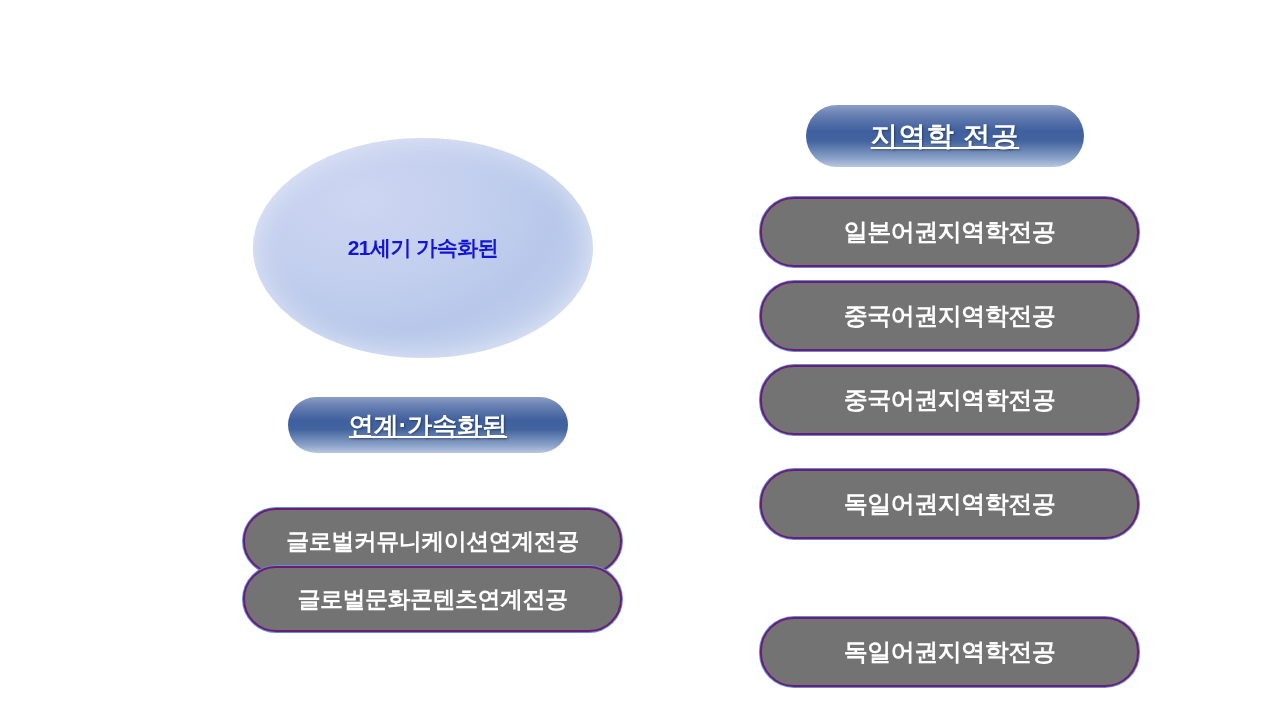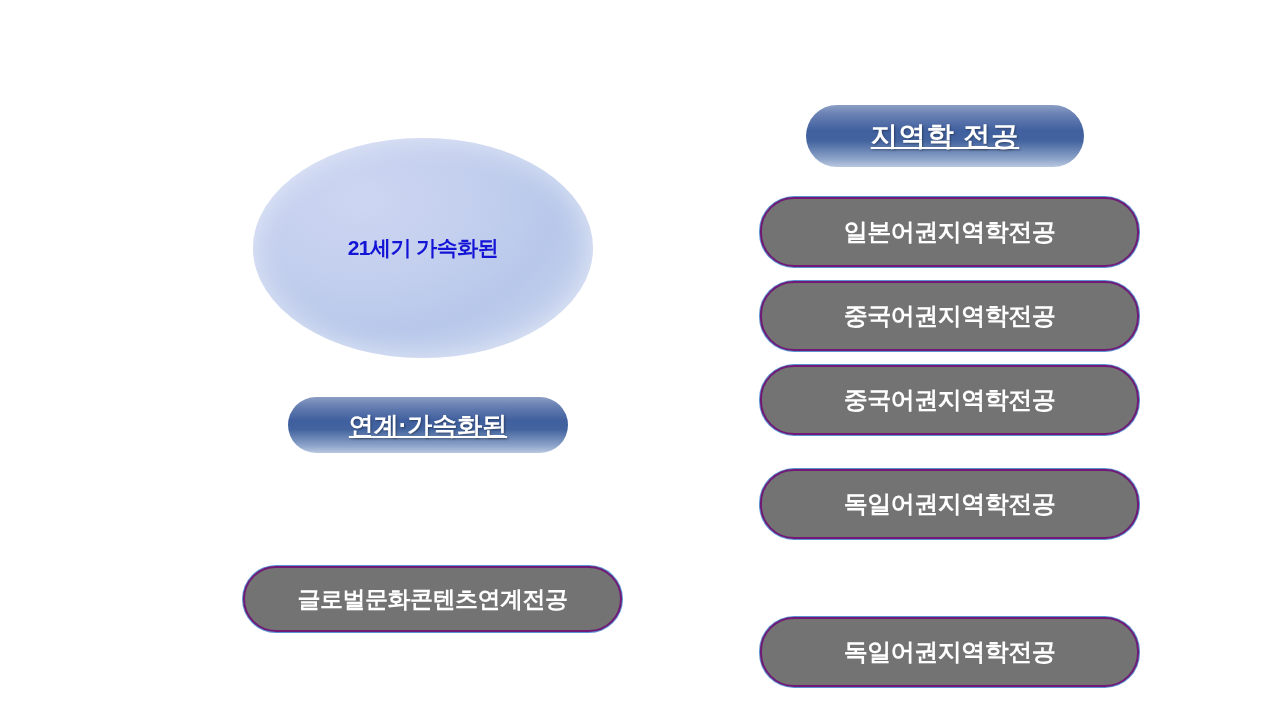--- a/index.html
+++ b/index.html
@@ -112,15 +112,16 @@
   <div class="header-pill" id="header-region">지역학 전공</div>
 
   <div class="item-pill region-item" style="top:197px">일본어권지역학전공</div>
   <div class="item-pill region-item" style="top:281px">중국어권지역학전공</div>
   <div class="item-pill region-item" style="top:365px">중국어권지역학전공</div>
   <div class="item-pill region-item" style="top:469px">독일어권지역학전공</div>
   <div class="item-pill region-item" style="top:617px">독일어권지역학전공</div>
 
   <div class="header-pill" id="header-convergence">연계·가속화된</div>
 
+  <div class="item-pill conv-item" style="top:508px">글로벌커뮤니케이션연계전공</div>
   <div class="item-pill conv-item" style="top:566px">글로벌문화콘텐츠연계전공</div>
 
 </div>
 
 </body></html>

